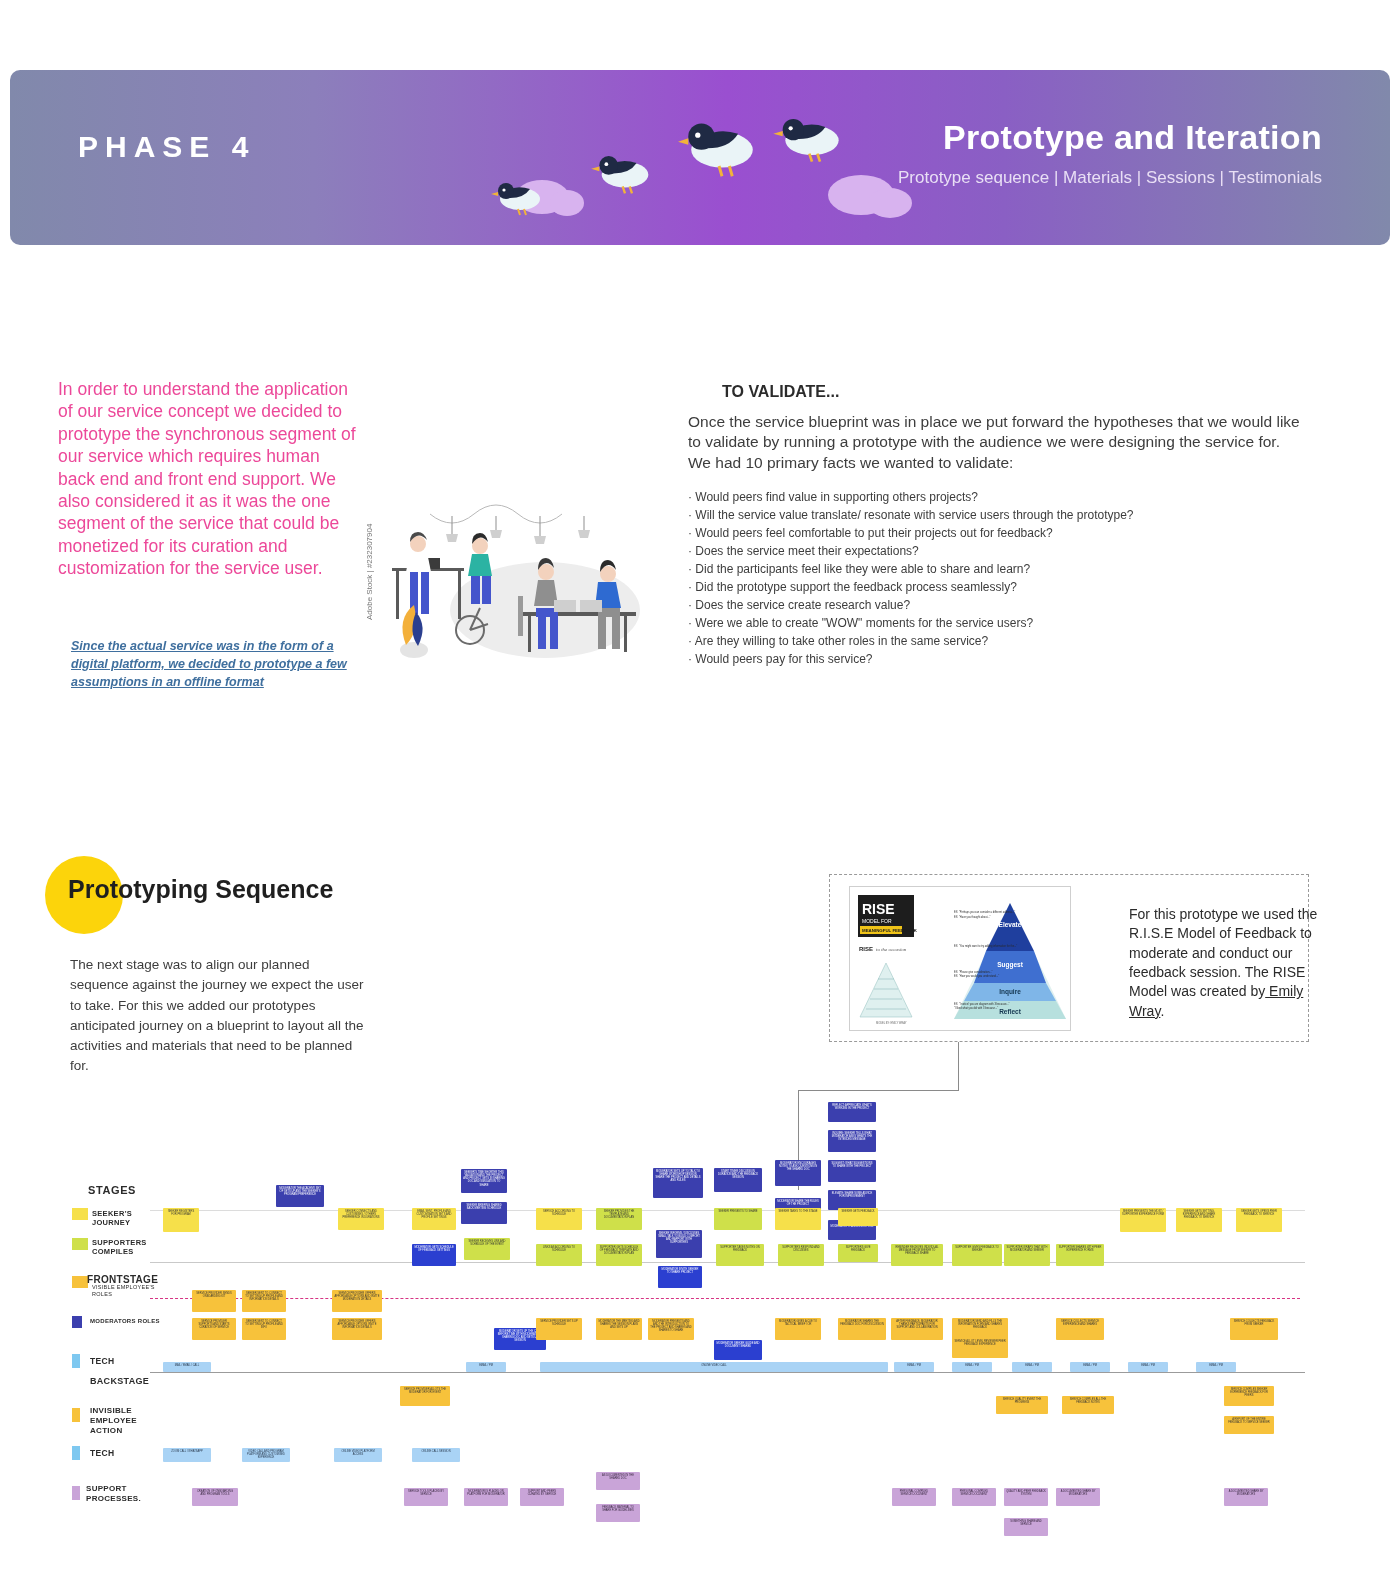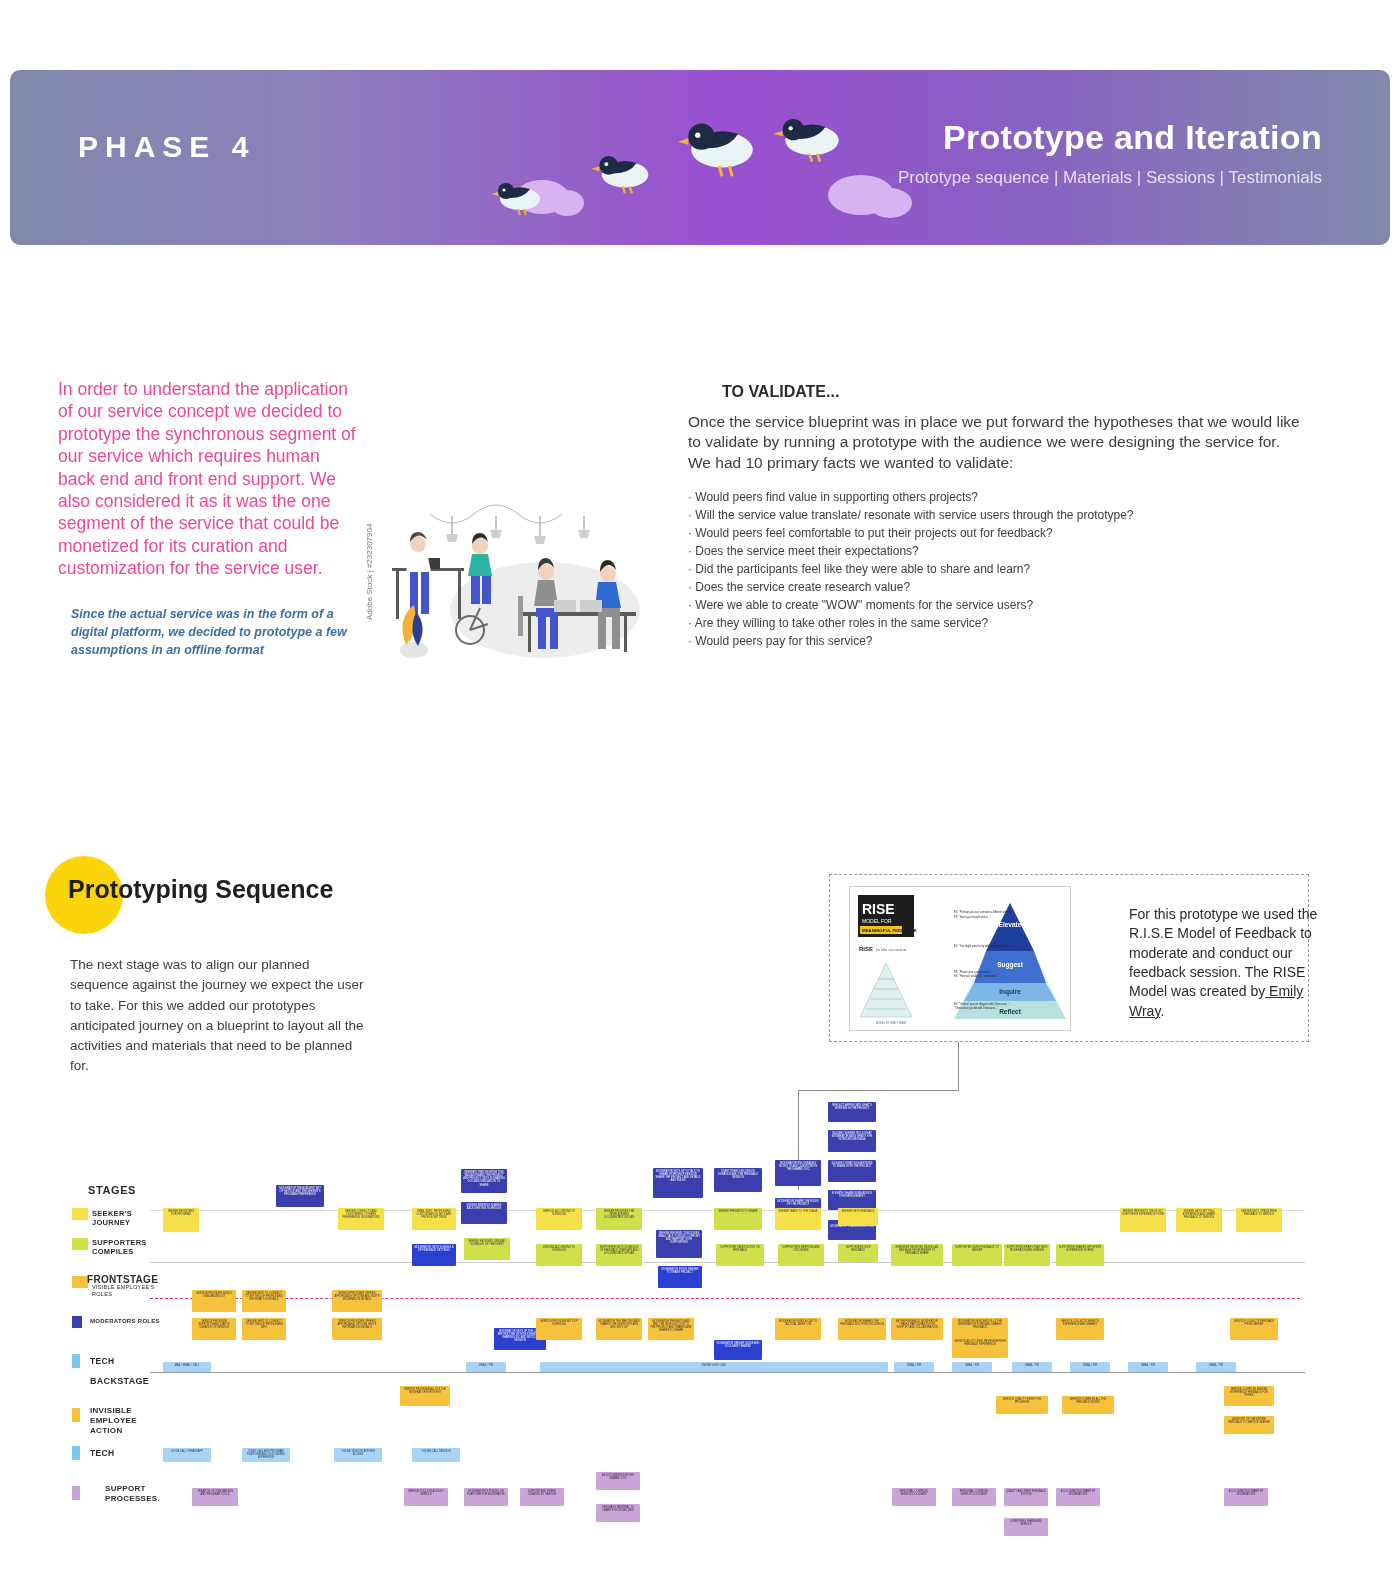--- a/index.html
+++ b/index.html
@@ -57,27 +57,28 @@
   .intro {
     position: absolute;
     left: 58px; top: 378px;
     width: 300px;
     font-size: 17.5px;
     line-height: 1.28;
     color: #ec4899;
   }
   .intro-note {
     position: absolute;
-    left: 71px; top: 605px;
+    left: 71px; top: 637px;
     width: 285px;
     font-size: 12.5px;
     line-height: 1.45;
     font-style: italic;
     font-weight: 700;
     color: #3f6f9e;
+    text-decoration: underline;
   }
 
   
   .illus {
     position: absolute;
     left: 370px; top: 500px;
     width: 300px; height: 200px;
   }
   .illus-credit {
     position: absolute;
@@ -320,20 +321,21 @@
 <div class="illus-credit">Adobe Stock | #232307904</div>
 
 <div class="validate-title">TO VALIDATE...</div>
 <div class="validate-body">Once the service blueprint was in place we put forward the hypotheses that we would like to validate by running a prototype with the audience we were designing the service for. We had 10 primary facts we wanted to validate:</div>
 <div class="validate-list">
   <div>· Would peers find value in supporting others projects?</div>
   <div>· Will the service value translate/ resonate with service users through the prototype?</div>
   <div>· Would peers feel comfortable to put their projects out for feedback?</div>
   <div>· Does the service meet their expectations?</div>
   <div>· Did the participants feel like they were able to share and learn?</div>
+  <div>· Did the prototype support the feedback process seamlessly?</div>
   <div>· Does the service create research value?</div>
   <div>· Were we able to create "WOW" moments for the service users?</div>
   <div>· Are they willing to take other roles in the same service?</div>
   <div>· Would peers pay for this service?</div>
 </div>
 
 <div class="yellow-dot"></div>
 <div class="seq-title">Prototyping Sequence</div>
 <div class="seq-body">The next stage was to align our planned sequence against the journey we expect the user to take. For this we added our prototypes anticipated journey on a blueprint to layout all the activities and materials that need to be planned for.</div>
 
@@ -406,21 +408,21 @@
 
   <div class="row-label" style="left:90px; top:286px; font-size:9px;">BACKSTAGE</div>
 
   <div class="swatch" style="left:72px; top:318px; background:#f7c23b; width:8px; height:14px;"></div>
   <div class="row-label" style="left:90px; top:316px; width:60px; font-size:8px;">INVISIBLE EMPLOYEE ACTION</div>
 
   <div class="swatch" style="left:72px; top:356px; background:#7ec8f0; width:8px; height:14px;"></div>
   <div class="row-label" style="left:90px; top:358px; font-size:8.5px;">TECH</div>
 
   <div class="swatch" style="left:72px; top:396px; background:#c9a4d8; width:8px; height:14px;"></div>
-  <div class="row-label" style="left:105px; top:394px; width:60px; font-size:8px;">SUPPORT PROCESSES.</div>
+  <div class="row-label" style="left:86px; top:394px; width:60px; font-size:8px;">SUPPORT PROCESSES.</div>
 
   <div class="dash-line" style="left:150px; top:208px; width:1150px;"></div>
   <div class="lane-line" style="left:150px; top:282px; width:1155px;"></div>
   <div class="lane-line" style="left:150px; top:172px; width:1155px; background:#c9c9c9;"></div>
   <div class="lane-line" style="left:150px; top:120px; width:1155px; background:#dcdcdc;"></div>
 
   <div id="notes-layer">
       <div class="note n-yellow" style="left: 163px; top: 118px; width: 36px; height: 24px;">SEEKER REGISTERS FOR PROGRAM</div>
       <div class="note n-gold" style="left: 192px; top: 200px; width: 44px; height: 22px;">SERVICE PROVIDER SENDS ONBOARDING KIT</div>
       <div class="note n-gold" style="left: 242px; top: 200px; width: 44px; height: 22px;">SEEKER SENT TO CONNECT TO SETTING UP PROFILE AND INFORMATION DETAILS</div>

